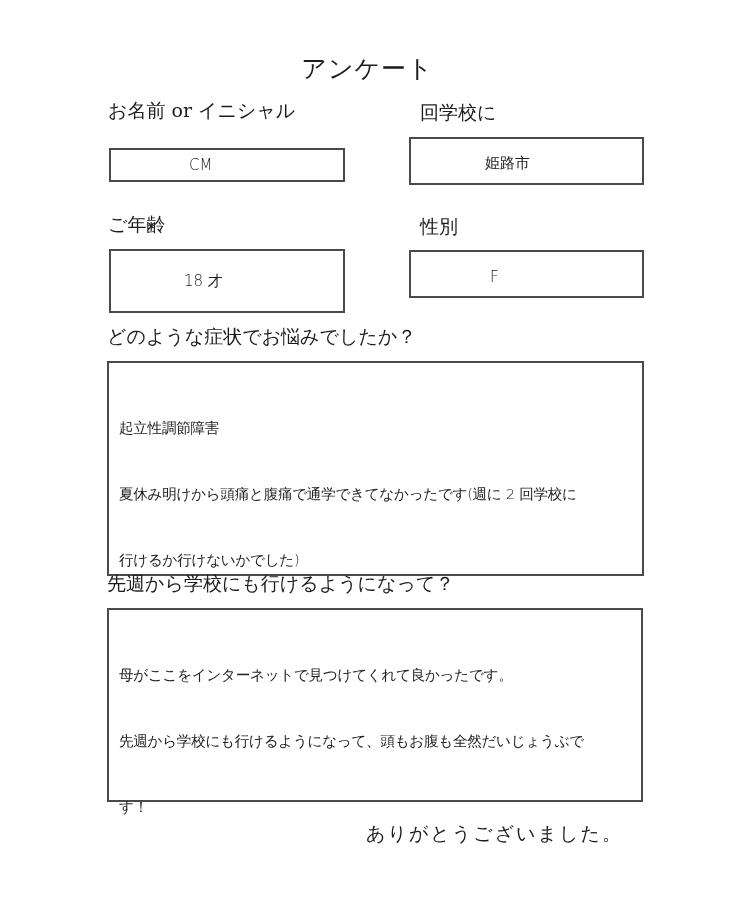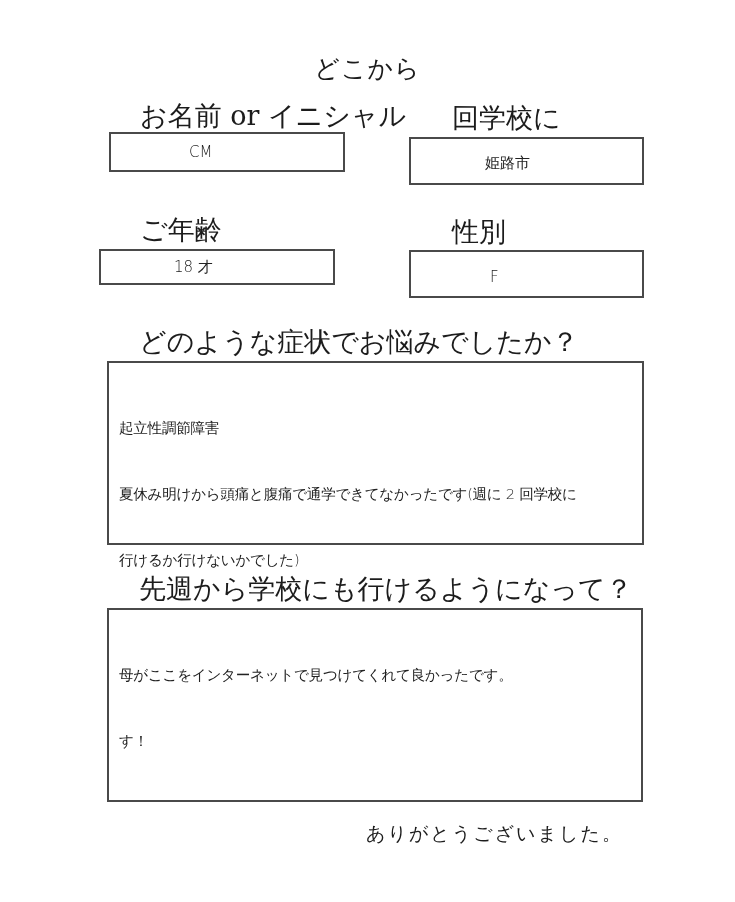--- a/index.html
+++ b/index.html
@@ -2,63 +2,64 @@
 <html><head>
   <meta charset="utf-8">
   <style>
     html, body { margin: 0; padding: 0; }
     body {
       width: 735px; height: 902px; background: #ffffff; position: relative; overflow: hidden;
       font-family: "DejaVu Serif", "Liberation Serif", serif; color: #1c1c1c;
     }
     .abs { position: absolute; }
     .title { left: 0; width: 735px; top: 52px; text-align: center; font-size: 25px; letter-spacing: 1px; }
-    .label { font-size: 27px; margin-left: 32px; }
+    .label { font-size: 19px; }
     .box { border: 2px solid #4a4a4a; box-sizing: border-box; background: #fff; }
     .hand { font-family: "DejaVu Sans", "Liberation Sans", sans-serif; color: #222; font-weight: 300; }
     .field-val { position: absolute; top: 0; bottom: 0; display: flex; align-items: center; font-size: 15px; }
     .text-area { padding: 10px 0 0 10px; font-size: 14.6px; line-height: 22px; letter-spacing: -0.3px; white-space: pre-wrap; }
     .text-line { display: block; height: 22px; white-space: nowrap; overflow: hidden; }
     .closing { font-size: 19px; letter-spacing: 2px; }
   </style>
 </head>
 <body>
 
-<div class="abs title">どこから</div>
+<div class="abs title">アンケート</div>
 
 <div class="abs label" style="left:108px; top:98px;">お名前 or イニシャル</div>
-<div class="abs box" style="left:109px; top:132px; width:236px; height:40px;padding-left:27px;">
+<div class="abs box" style="left:109px; top:148px; width:236px; height:34px;padding-left:27px;">
   <span class="field-val hand" style="left:78px;">CM</span>
 </div>
 
 <div class="abs label" style="left:420px; top:100px;">回学校に</div>
 <div class="abs box" style="left:409px; top:137px; width:235px; height:48px;">
   <span class="field-val hand" style="left:63px; top:4px;margin-left:11px;">姫路市</span>
 </div>
 
 <div class="abs label" style="left:108px; top:212px;">ご年齢</div>
-<div class="abs box" style="left:99px; top:249px; width:236px; height:36px;">
+<div class="abs box" style="left:109px; top:249px; width:236px; height:64px;">
   <span class="field-val hand" style="left:73px;">18 才</span>
 </div>
 
 <div class="abs label" style="left:420px; top:214px;">性別</div>
 <div class="abs box" style="left:409px; top:250px; width:235px; height:48px;">
   <span class="field-val hand" style="left:79px; top:6px;">F</span>
 </div>
 
 <div class="abs label" style="left:107px; top:324px;">どのような症状でお悩みでしたか？</div>
-<div class="abs box hand text-area" style="left:107px; top:361px; width:537px; height:184px;">
+<div class="abs box hand text-area" style="left:107px; top:361px; width:537px; height:215px;">
   <span class="text-line">起立性調節障害</span>
   <span class="text-line">夏休み明けから頭痛と腹痛で通学できてなかったです(週に 2 回学校に</span>
   <span class="text-line">行けるか行けないかでした)</span>
   <span class="text-line">夜もなかなか寝れないし、朝も母に起こしてもらっても目が覚めなかったで</span>
   <span class="text-line">す(10 時くらいになんとか起きれてました)</span>
 </div>
 
 <div class="abs label" style="left:107px; top:571px;">先週から学校にも行けるようになって？</div>
 <div class="abs box hand text-area" style="left:107px; top:608px; width:536px; height:194px;">
   <span class="text-line">母がここをインターネットで見つけてくれて良かったです。</span>
+  <span class="text-line">先週から学校にも行けるようになって、頭もお腹も全然だいじょうぶで</span>
   <span class="text-line">す！</span>
   
   
 </div>
 
 <div class="abs closing" style="left:366px; top:821px;">ありがとうございました。</div>
 
 </body></html>

